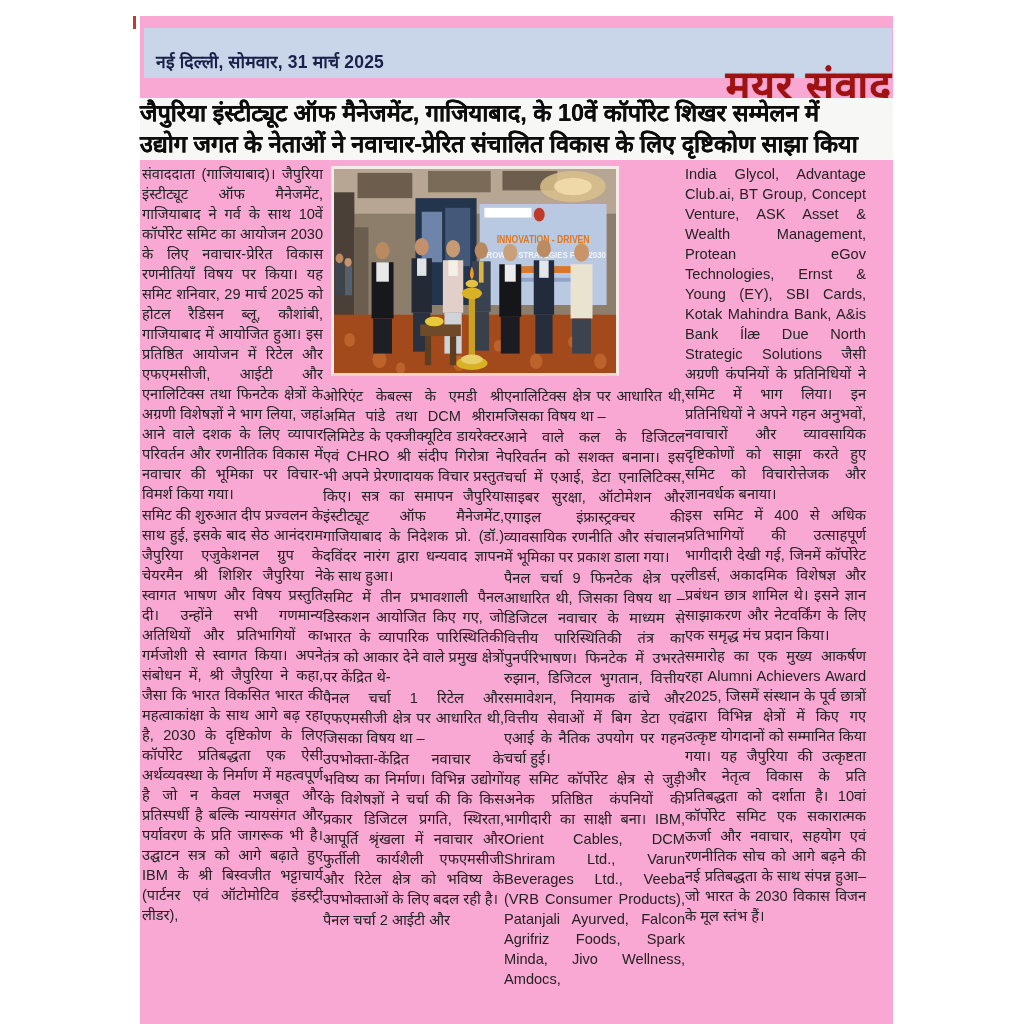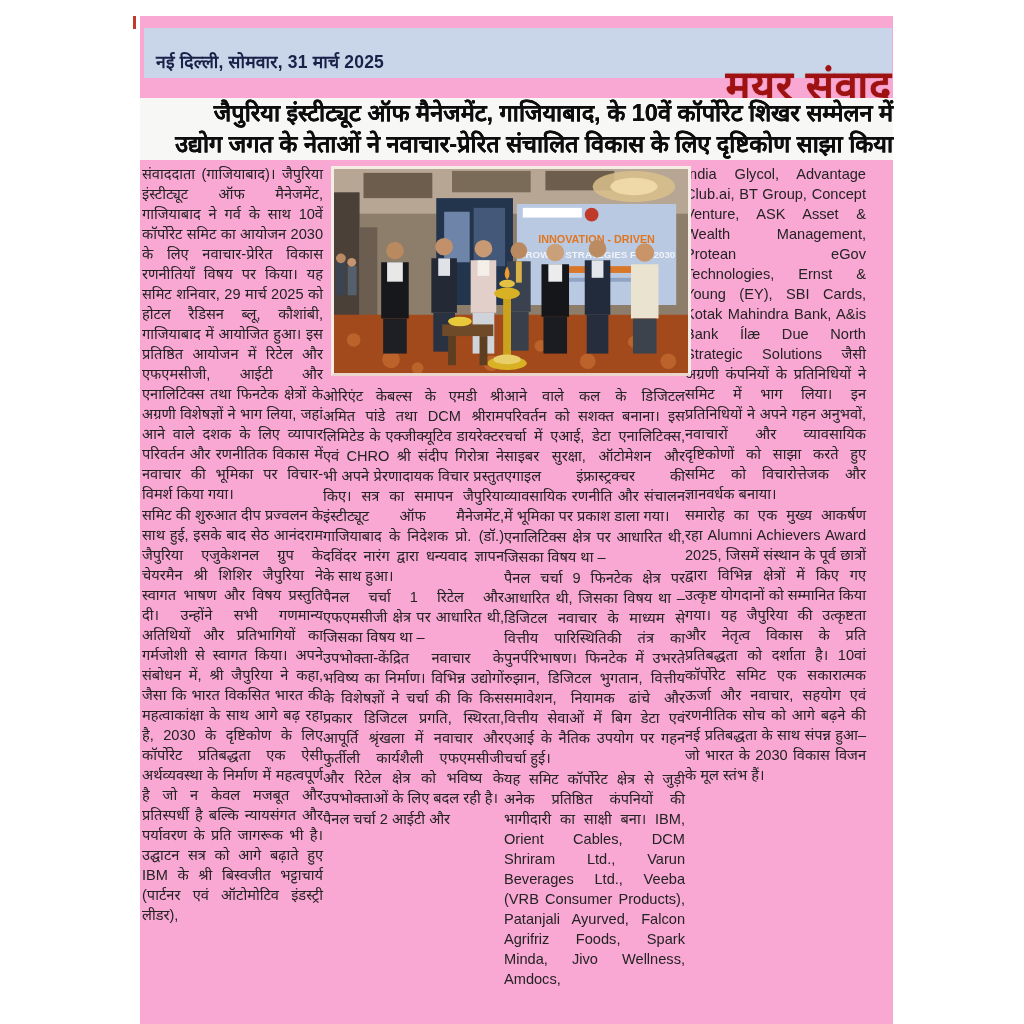--- a/index.html
+++ b/index.html
@@ -17,38 +17,38 @@
     font-size:17.5px;letter-spacing:.2px;
   }
   .masthead{
     position:absolute;right:0px;top:-2px;color:#9e1312;font-weight:bold;
     font-size:41px;line-height:52px;letter-spacing:1px;
     text-shadow:0 0 1px #9e1312;
     margin-top:34px;
   }
   
   .headline{
-    position:absolute;left:0;top:82px;width:753px;text-align:right;background:#f7f7f6;
+    position:absolute;left:0;top:82px;width:753px;text-align:left;background:#f7f7f6;
     font-weight:bold;color:#0d0d0d;font-size:23.5px;line-height:31px;
     text-shadow:0 0 .6px #000;
   }
   
   .body-cols{
     position:absolute;left:2px;top:148px;width:750px;height:876px;
     display:flex;gap:0;overflow:hidden;
   }
   .col{
     width:181px;flex:0 0 181px;text-align:justify;color:#232323;
     font-size:14.6px;line-height:20px;
   }
   .col p{margin:0 0 1px 0;}
   .col.offset{padding-top:222px;}
   
   .photo{
-    position:absolute;left:191px;top:150px;width:360px;height:210px;
+    position:absolute;left:191px;top:150px;width:288px;height:210px;
     background:#8a7a66;border:3px solid #f6ece6;border-bottom-color:#ecd4cc;
     box-sizing:border-box;
   }
   .photo svg{display:block;width:100%;height:100%;}
   
   .cut{position:absolute;height:3px;background:#9aa4b5;opacity:.55;top:1013px;}
   .c1{left:200px;width:20px;}
   .c2{left:390px;width:18px;}
   .c3{left:557px;width:20px;}
   .c4{left:742px;width:18px;}
@@ -70,32 +70,34 @@
     <div>उद्योग जगत के नेताओं ने नवाचार-प्रेरित संचालित विकास के लिए दृष्टिकोण साझा किया</div>
   </div>
 
   <div class="body-cols">
     <div class="col">
       <p>संवाददाता (गाजियाबाद)। जैपुरिया इंस्टीट्यूट ऑफ मैनेजमेंट, गाजियाबाद ने गर्व के साथ 10वें कॉर्पोरेट समिट का आयोजन 2030 के लिए नवाचार-प्रेरित विकास रणनीतियाँ विषय पर किया। यह समिट शनिवार, 29 मार्च 2025 को होटल रैडिसन ब्लू, कौशांबी, गाजियाबाद में आयोजित हुआ। इस प्रतिष्ठित आयोजन में रिटेल और एफएमसीजी, आईटी और एनालिटिक्स तथा फिनटेक क्षेत्रों के अग्रणी विशेषज्ञों ने भाग लिया, जहां आने वाले दशक के लिए व्यापार परिवर्तन और रणनीतिक विकास में नवाचार की भूमिका पर विचार-विमर्श किया गया।</p>
       <p>समिट की शुरुआत दीप प्रज्वलन के साथ हुई, इसके बाद सेठ आनंदराम जैपुरिया एजुकेशनल ग्रुप के चेयरमैन श्री शिशिर जैपुरिया ने स्वागत भाषण और विषय प्रस्तुति दी। उन्होंने सभी गणमान्य अतिथियों और प्रतिभागियों का गर्मजोशी से स्वागत किया। अपने संबोधन में, श्री जैपुरिया ने कहा, जैसा कि भारत विकसित भारत की महत्वाकांक्षा के साथ आगे बढ़ रहा है, 2030 के दृष्टिकोण के लिए कॉर्पोरेट प्रतिबद्धता एक ऐसी अर्थव्यवस्था के निर्माण में महत्वपूर्ण है जो न केवल मजबूत और प्रतिस्पर्धी है बल्कि न्यायसंगत और पर्यावरण के प्रति जागरूक भी है। उद्घाटन सत्र को आगे बढ़ाते हुए IBM के श्री बिस्वजीत भट्टाचार्य (पार्टनर एवं ऑटोमोटिव इंडस्ट्री लीडर),</p>
     </div>
     <div class="col offset">
       <p>ओरिएंट केबल्स के एमडी श्री अमित पांडे तथा DCM श्रीराम लिमिटेड के एक्जीक्यूटिव डायरेक्टर एवं CHRO श्री संदीप गिरोत्रा ने भी अपने प्रेरणादायक विचार प्रस्तुत किए। सत्र का समापन जैपुरिया इंस्टीट्यूट ऑफ मैनेजमेंट, गाजियाबाद के निदेशक प्रो. (डॉ.) दविंदर नारंग द्वारा धन्यवाद ज्ञापन के साथ हुआ।</p>
+      <p>समिट में तीन प्रभावशाली पैनल डिस्कशन आयोजित किए गए, जो भारत के व्यापारिक पारिस्थितिकी तंत्र को आकार देने वाले प्रमुख क्षेत्रों पर केंद्रित थे-</p>
       <p>पैनल चर्चा 1 रिटेल और एफएमसीजी क्षेत्र पर आधारित थी, जिसका विषय था –</p>
       <p>उपभोक्ता-केंद्रित नवाचार के भविष्य का निर्माण। विभिन्न उद्योगों के विशेषज्ञों ने चर्चा की कि किस प्रकार डिजिटल प्रगति, स्थिरता, आपूर्ति श्रृंखला में नवाचार और फुर्तीली कार्यशैली एफएमसीजी और रिटेल क्षेत्र को भविष्य के उपभोक्ताओं के लिए बदल रही है।</p>
       <p>पैनल चर्चा 2 आईटी और</p>
     </div>
     <div class="col offset">
+      <p>एनालिटिक्स क्षेत्र पर आधारित थी, जिसका विषय था –</p>
       <p>आने वाले कल के डिजिटल परिवर्तन को सशक्त बनाना। इस चर्चा में एआई, डेटा एनालिटिक्स, साइबर सुरक्षा, ऑटोमेशन और एगाइल इंफ्रास्ट्रक्चर की व्यावसायिक रणनीति और संचालन में भूमिका पर प्रकाश डाला गया।</p>
-      <p>एनालिटिक्स क्षेत्र पर आधारित थी, जिसका विषय था –</p>
       <p>पैनल चर्चा 9 फिनटेक क्षेत्र पर आधारित थी, जिसका विषय था – डिजिटल नवाचार के माध्यम से वित्तीय पारिस्थितिकी तंत्र का पुनर्परिभाषण। फिनटेक में उभरते रुझान, डिजिटल भुगतान, वित्तीय समावेशन, नियामक ढांचे और वित्तीय सेवाओं में बिग डेटा एवं एआई के नैतिक उपयोग पर गहन चर्चा हुई।</p>
       <p>यह समिट कॉर्पोरेट क्षेत्र से जुड़ी अनेक प्रतिष्ठित कंपनियों की भागीदारी का साक्षी बना। IBM, Orient Cables, DCM Shriram Ltd., Varun Beverages Ltd., Veeba (VRB Consumer Products), Patanjali Ayurved, Falcon Agrifriz Foods, Spark Minda, Jivo Wellness, Amdocs,</p>
     </div>
     <div class="col">
       <p>India Glycol, Advantage Club.ai, BT Group, Concept Venture, ASK Asset &amp; Wealth Management, Protean eGov Technologies, Ernst &amp; Young (EY), SBI Cards, Kotak Mahindra Bank, A&amp;is Bank Ílæ Due North Strategic Solutions जैसी अग्रणी कंपनियों के प्रतिनिधियों ने समिट में भाग लिया। इन प्रतिनिधियों ने अपने गहन अनुभवों, नवाचारों और व्यावसायिक दृष्टिकोणों को साझा करते हुए समिट को विचारोत्तेजक और ज्ञानवर्धक बनाया।</p>
+      <p>इस समिट में 400 से अधिक प्रतिभागियों की उत्साहपूर्ण भागीदारी देखी गई, जिनमें कॉर्पोरेट लीडर्स, अकादमिक विशेषज्ञ और प्रबंधन छात्र शामिल थे। इसने ज्ञान साझाकरण और नेटवर्किंग के लिए एक समृद्ध मंच प्रदान किया।</p>
       <p>समारोह का एक मुख्य आकर्षण रहा Alumni Achievers Award 2025, जिसमें संस्थान के पूर्व छात्रों द्वारा विभिन्न क्षेत्रों में किए गए उत्कृष्ट योगदानों को सम्मानित किया गया। यह जैपुरिया की उत्कृष्टता और नेतृत्व विकास के प्रति प्रतिबद्धता को दर्शाता है। 10वां कॉर्पोरेट समिट एक सकारात्मक ऊर्जा और नवाचार, सहयोग एवं रणनीतिक सोच को आगे बढ़ने की नई प्रतिबद्धता के साथ संपन्न हुआ–जो भारत के 2030 विकास विजन के मूल स्तंभ हैं।</p>
     </div>
   </div>
 
   <div class="photo">
     <svg viewBox="0 0 360 210" preserveAspectRatio="none">
 
       <rect x="0" y="0" width="360" height="160" fill="#8d7e6b"></rect>
 
       <rect x="0" y="0" width="360" height="46" fill="#b6a693"></rect>

